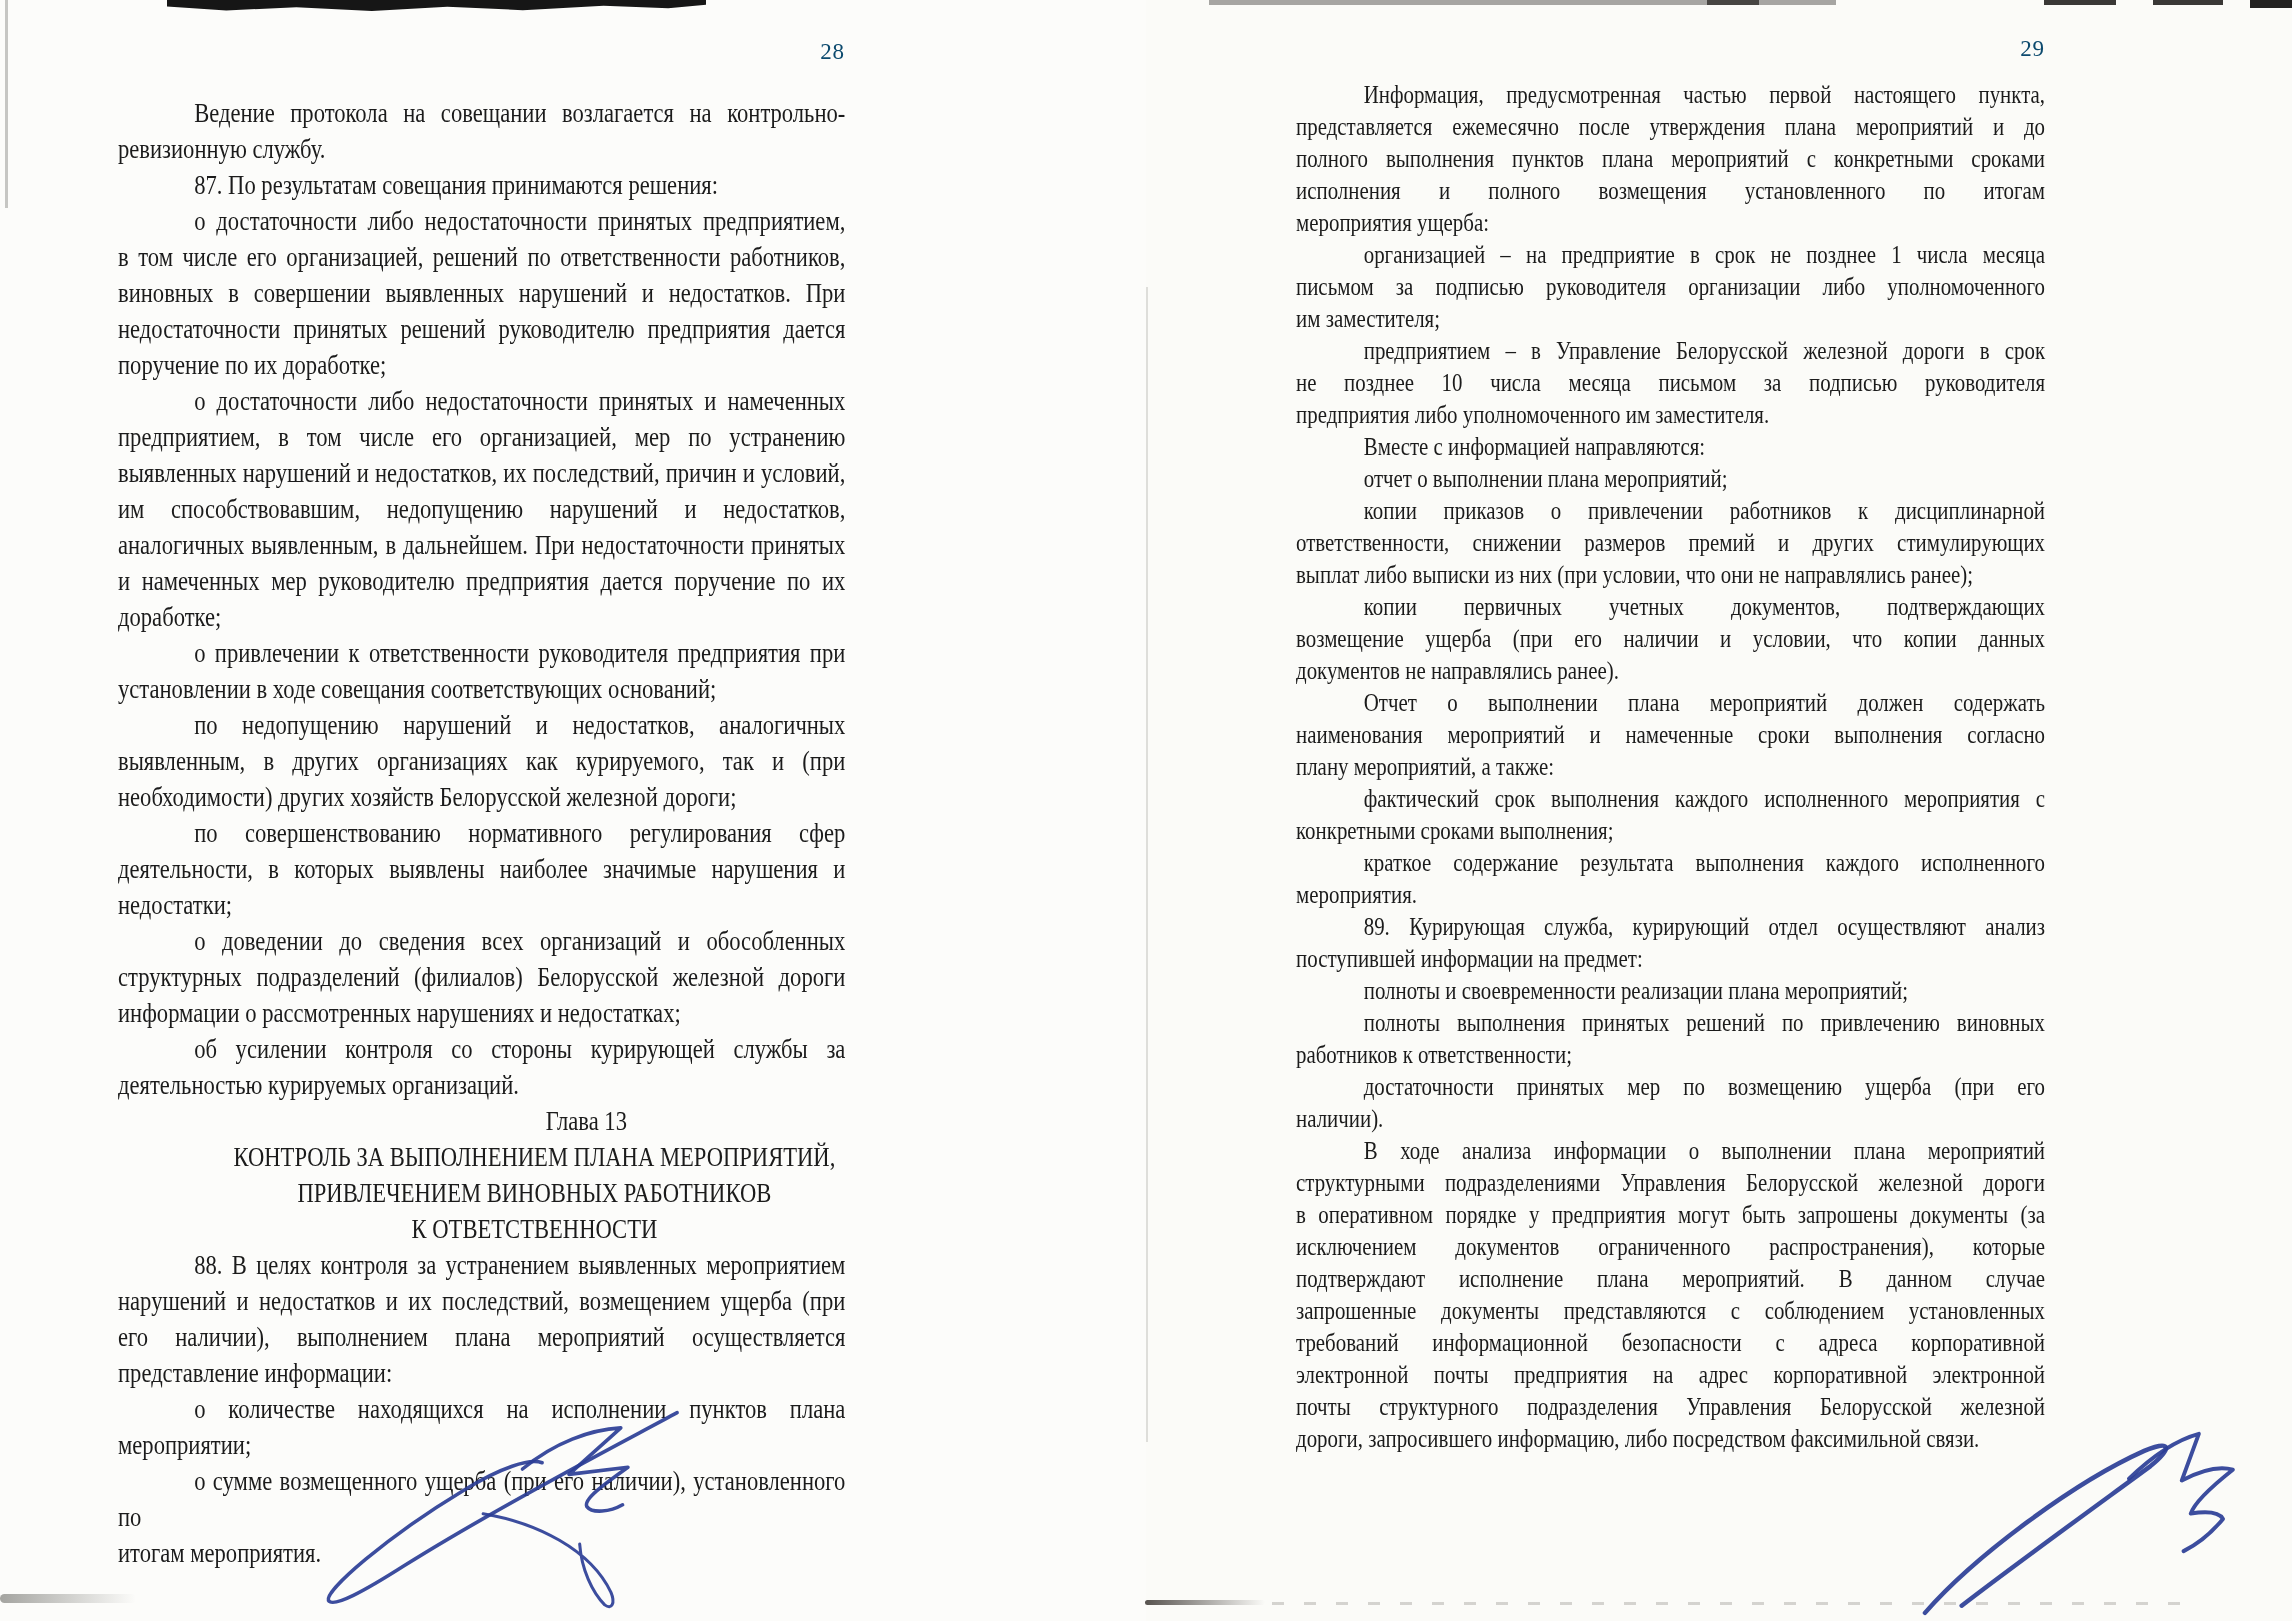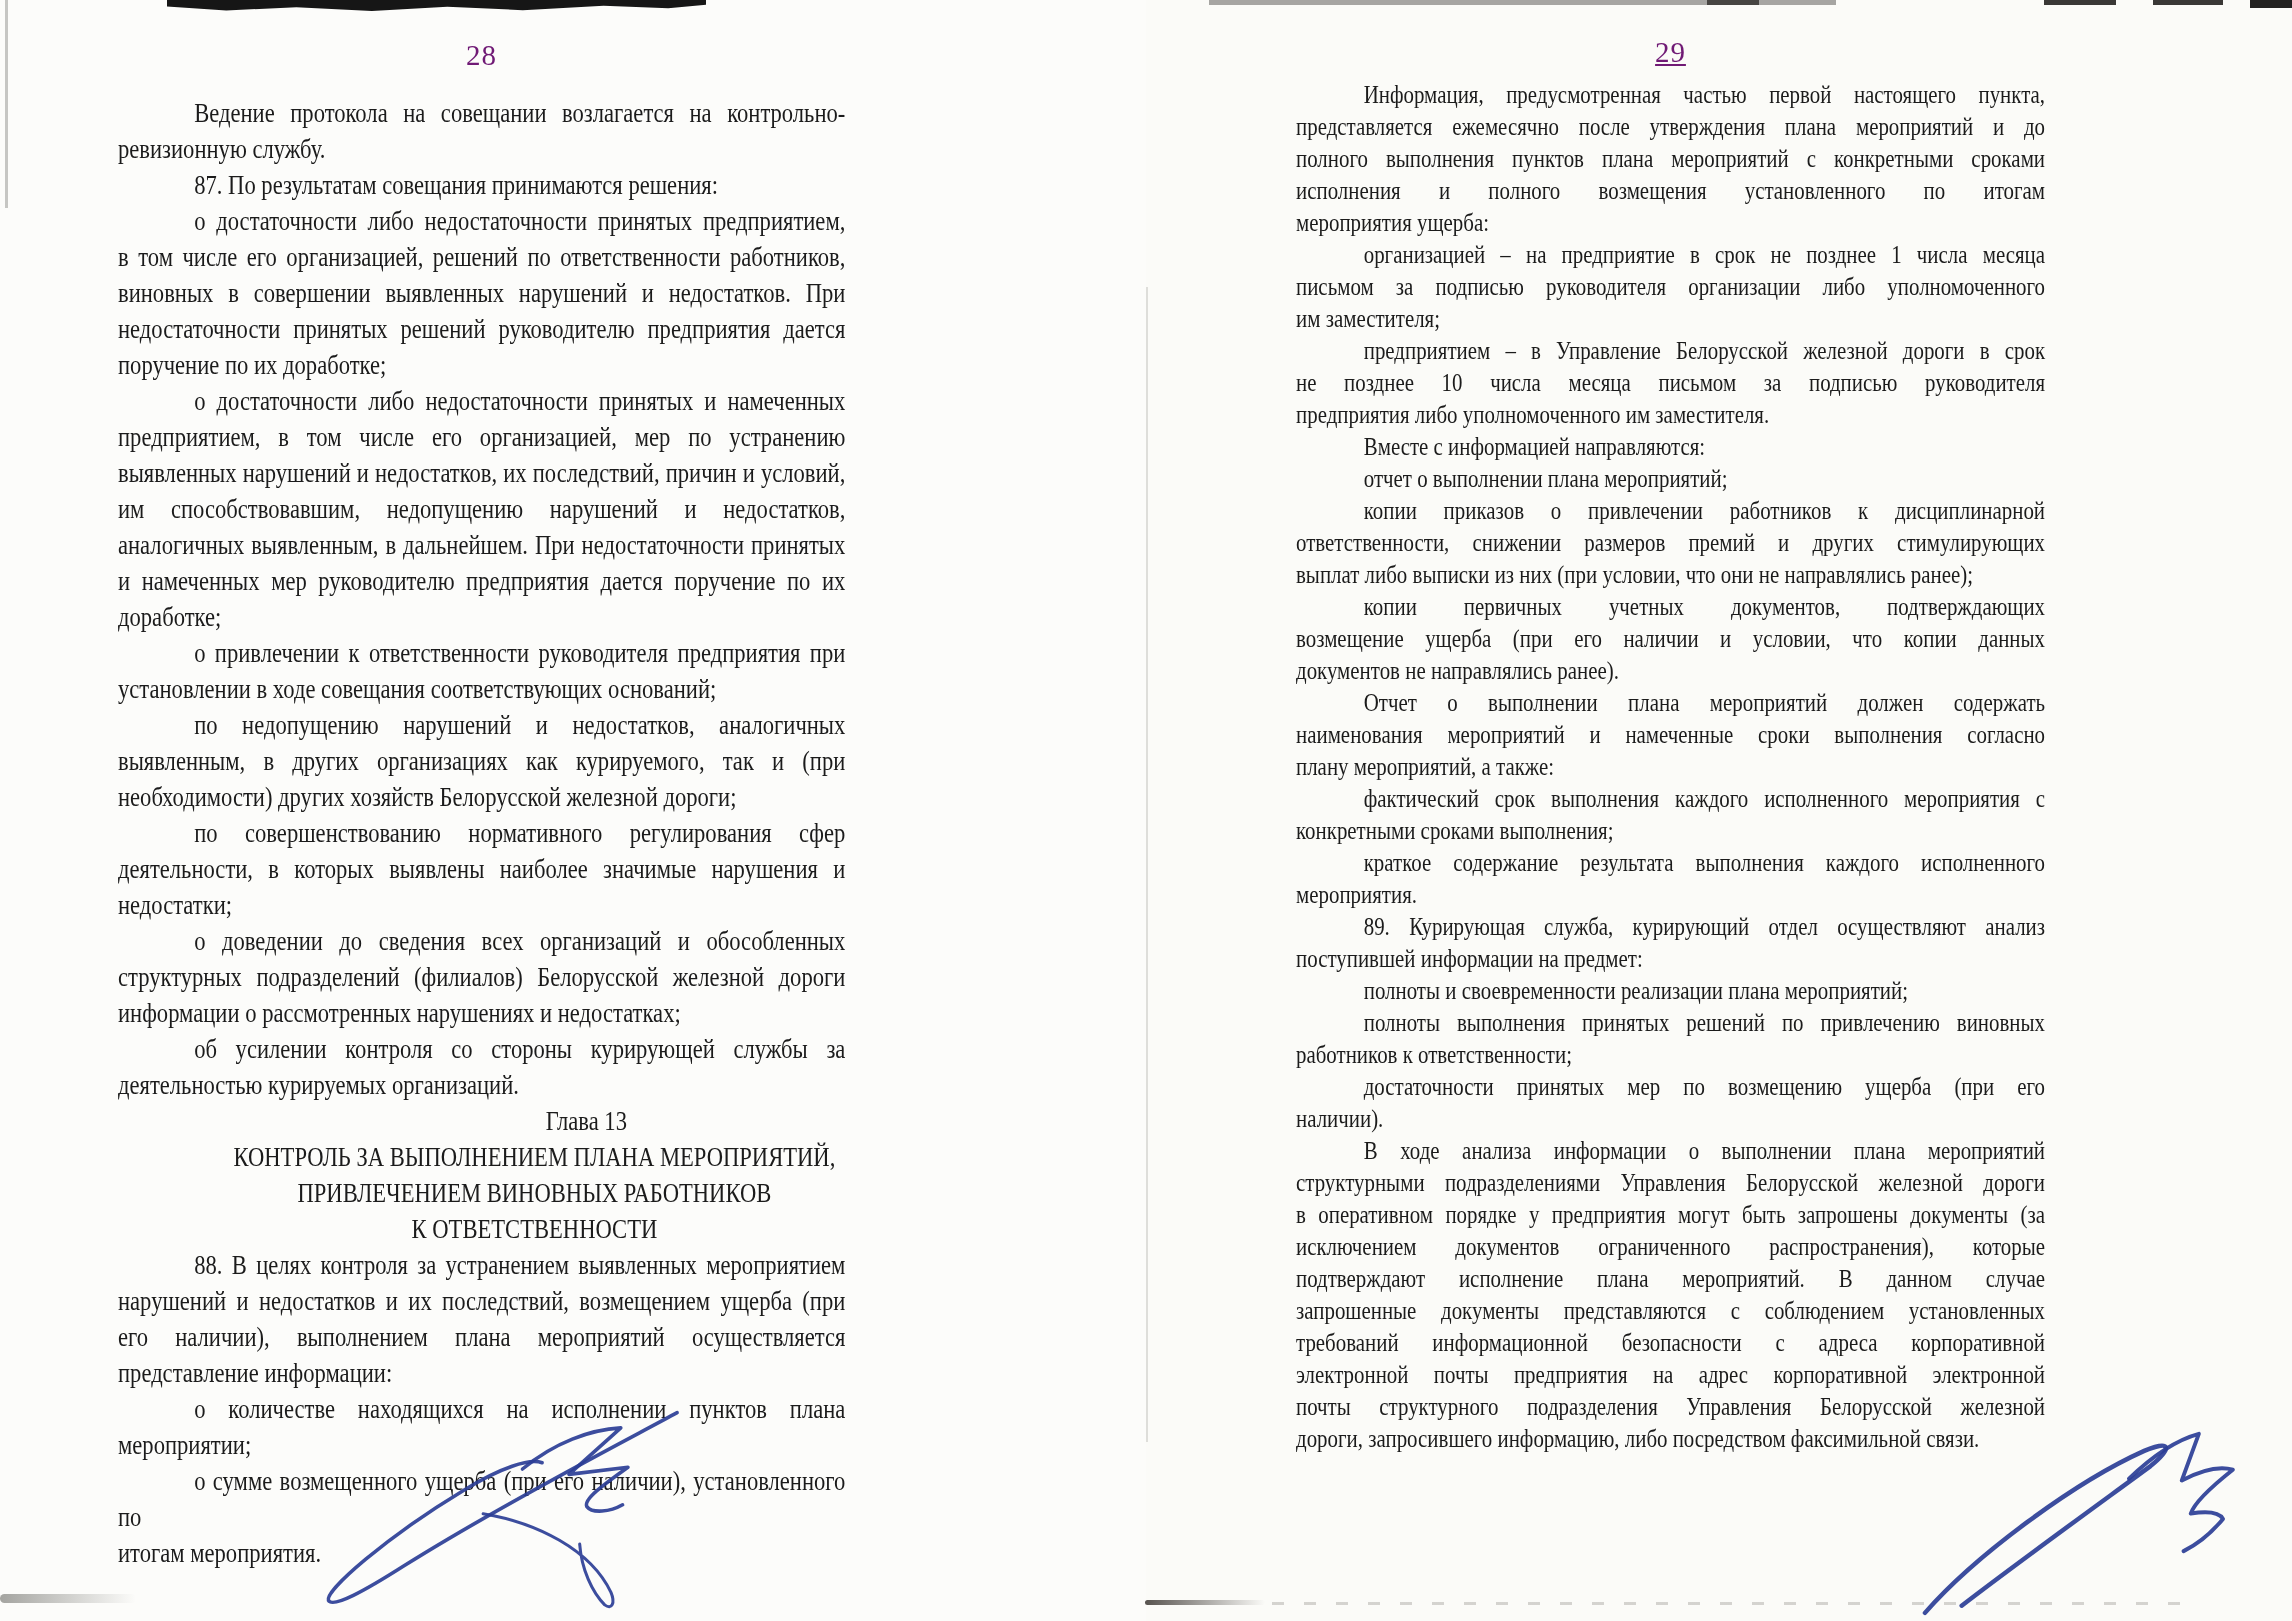--- a/index.html
+++ b/index.html
@@ -14,25 +14,25 @@
     font-family:"Liberation Serif","DejaVu Serif",serif;
     color:var(--text);
     overflow:hidden;
   }
   .scan{position:relative;width:2293px;height:1621px;background:var(--paper);}
   .page{position:absolute;top:0;height:1621px;}
   .page-left{left:0;width:1146px;background:#fcfcfa;}
   .page-right{left:1146px;width:1146px;background:#fbfbf8;}
 
   .pagenum{
-    position:absolute;text-align:center;
-    font-size:29px;letter-spacing:0.9px;color:#701a75;
+    position:absolute;text-align:right;
+    font-size:23px;letter-spacing:0.9px;color:#0c4a6e;
   }
   .pagenum-left{left:118px;top:39px;width:727px;}
-  .pagenum-right{left:150px;top:36px;width:749px;text-decoration:underline;}
+  .pagenum-right{left:150px;top:36px;width:749px;}
 
   .flow{position:absolute;transform-origin:0 0;}
   .flow-left{
     left:118px;top:95px;width:869px;
     transform:scaleX(0.837);
     font-size:27px;line-height:36px;
   }
   .flow-right{
     left:150px;top:79px;width:896px;
     transform:scaleX(0.836);

